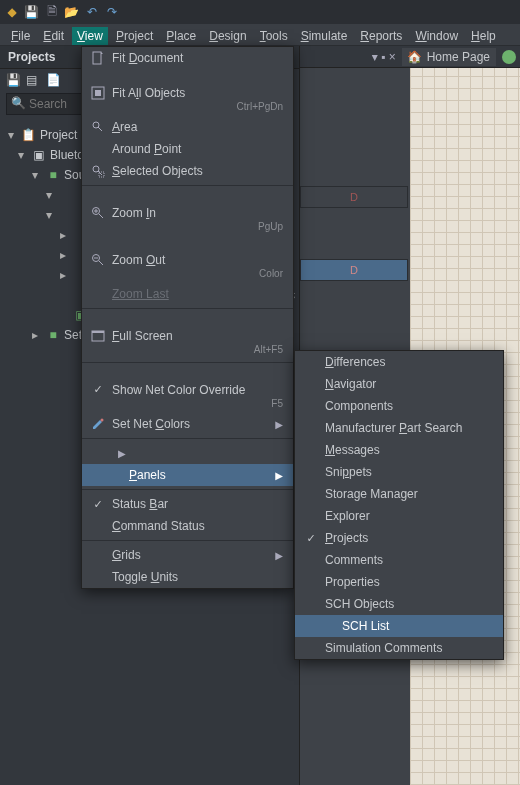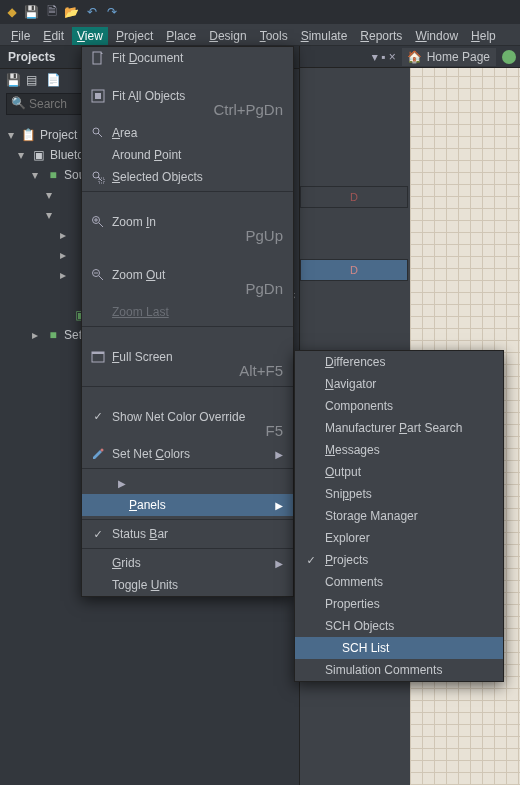--- a/index.html
+++ b/index.html
@@ -196,21 +196,21 @@
   font-size: 11px;
   color: #aab;
 }
 .dropdown .dd-label {
   flex: 1;
   padding-left: 4px;
 }
 .dropdown .dd-shortcut {
   color: #8a8d92;
   padding-left: 20px;
-  font-size: 15px;
+  font-size: 10px;
   margin-top: 28px;
 }
 .dropdown .dd-arrow {
   color: #aab;
   font-size: 10px;
   padding-left: 10px;
 }
 .dropdown .dd-row.highlighted .dd-arrow { color: #fff; }
 .dropdown .dd-sep {
   height: 1px;
@@ -406,21 +406,21 @@
     </div>
     <div class="dd-row">
       <span class="dd-iconcol">
         <svg width="14" height="14" viewBox="0 0 14 14">
           <circle cx="5" cy="5" r="3.5" fill="none" stroke="#aab"></circle>
           <line x1="8" y1="8" x2="12" y2="12" stroke="#aab"></line>
           <line x1="3" y1="5" x2="7" y2="5" stroke="#aab"></line>
         </svg>
       </span>
       <span class="dd-label">Zoom <u>O</u>ut</span>
-      <span class="dd-shortcut">PgDn</span>
+      <span class="dd-shortcut">Color</span>
     </div>
     <div class="dd-row disabled">
       <span class="dd-iconcol"></span>
       <span class="dd-label">Zoom <u>L</u>ast</span>
     </div>
     <div class="dd-sep"></div>
     <div class="dd-row">
       <span class="dd-iconcol">
         <svg width="14" height="14" viewBox="0 0 14 14">
           <rect x="1" y="2" width="12" height="10" fill="none" stroke="#aab"></rect>
@@ -458,20 +458,24 @@
       <span class="dd-label"><u>P</u>anels</span>
       <span class="dd-arrow">▶</span>
     </div>
     <div class="dd-sep"></div>
     <div class="dd-row">
       <span class="dd-iconcol">
         <span class="dd-check">✓</span>
       </span>
       <span class="dd-label">Status <u>B</u>ar</span>
     </div>
+    <div class="dd-row">
+      <span class="dd-iconcol"></span>
+      <span class="dd-label"><u>C</u>ommand Status</span>
+    </div>
     <div class="dd-sep"></div>
     <div class="dd-row">
       <span class="dd-iconcol"></span>
       <span class="dd-label"><u>G</u>rids</span>
       <span class="dd-arrow">▶</span>
     </div>
     <div class="dd-row">
       <span class="dd-iconcol"></span>
       <span class="dd-label">Toggle <u>U</u>nits</span>
     </div>
@@ -493,24 +497,20 @@
     <div class="dd-row">
       <span class="dd-iconcol"></span>
       <span class="dd-label">Manufacturer <u>P</u>art Search</span>
     </div>
     <div class="dd-row">
       <span class="dd-iconcol"></span>
       <span class="dd-label"><u>M</u>essages</span>
     </div>
     <div class="dd-row">
       <span class="dd-iconcol"></span>
-      <span class="dd-label"><u>O</u>utput</span>
-    </div>
-    <div class="dd-row">
-      <span class="dd-iconcol"></span>
       <span class="dd-label">Sni<u>p</u>pets</span>
     </div>
     <div class="dd-row">
       <span class="dd-iconcol"></span>
       <span class="dd-label">Storage Manager</span>
     </div>
     <div class="dd-row">
       <span class="dd-iconcol"></span>
       <span class="dd-label">Explorer</span>
     </div>

